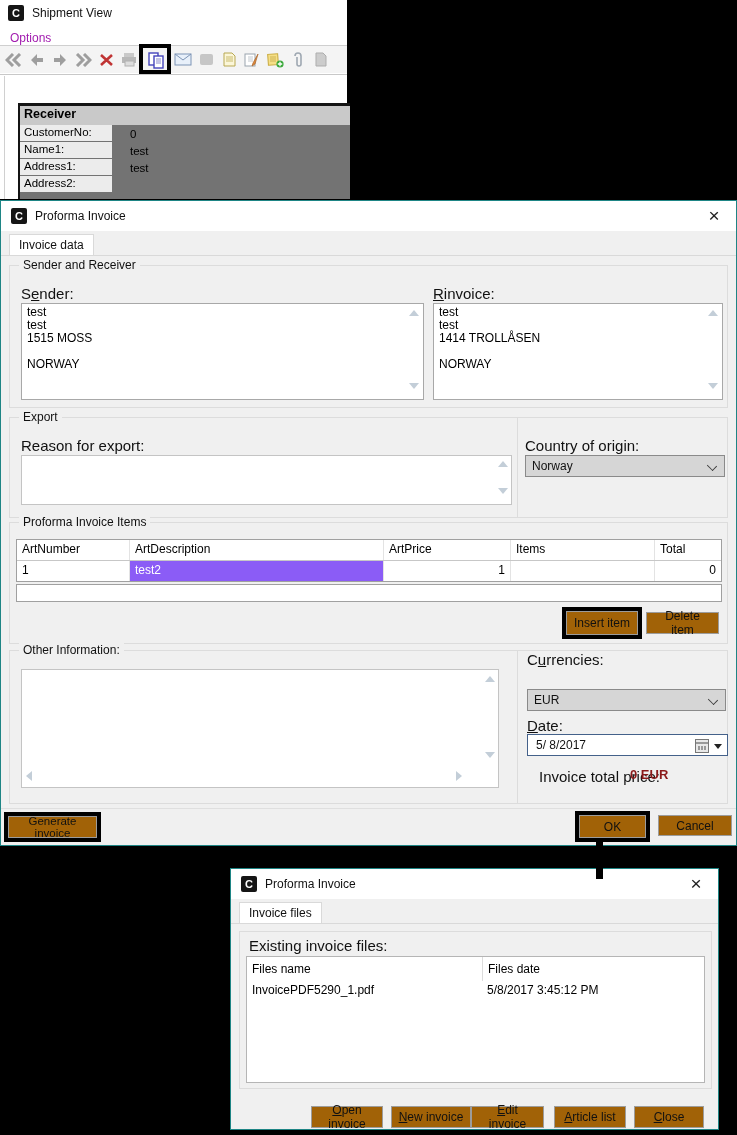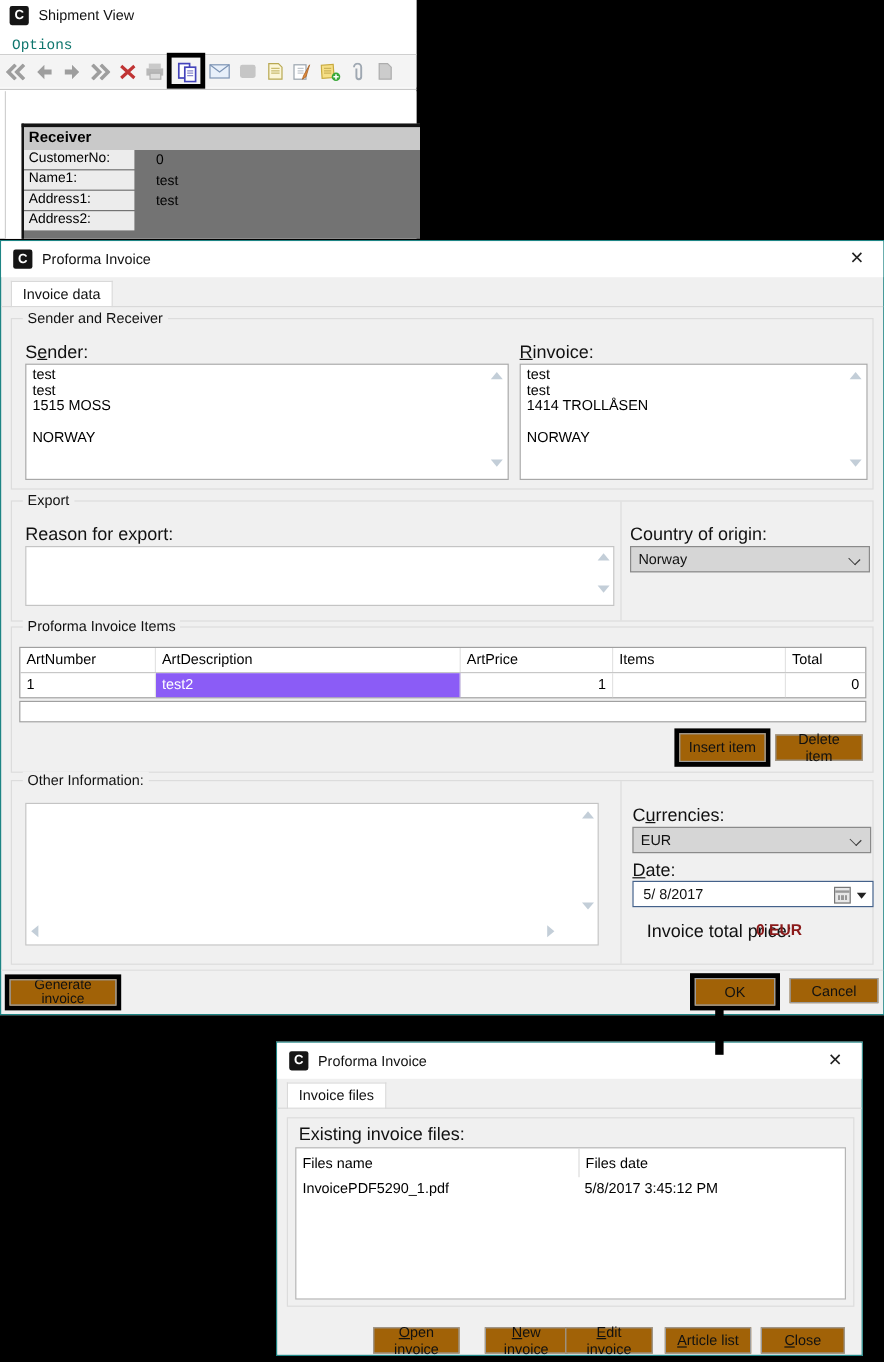--- a/index.html
+++ b/index.html
@@ -34,21 +34,21 @@
        font-size:12px;color:#111;cursor:default;}
   .annot{position:absolute;border:4px solid #000;background:transparent;}
   .grid{position:absolute;background:#fff;border:1px solid #a0a0a0;}
   .grid-header{display:flex;border-bottom:1px solid #c7c7c7;height:20px;}
   .grid-row{display:flex;height:20px;}
   .gcell{font-size:12px;padding:2px 5px 0 5px;border-right:1px solid #e3e3e3;overflow:hidden;white-space:nowrap;}
   .gcell.last{border-right:none;}
   .gcell.num{text-align:right;}
   .selcell{background:#8b5cf6;color:#fff;}
   .toolbar-icon{width:22px;height:20px;display:flex;align-items:center;justify-content:center;}
-  .menu-item{font-size:12px;color:#0f766e;padding:4px 8px;font-family:Liberation Mono, monospace;}
+  .menu-item{font-size:12px;color:#a21caf;padding:4px 8px;}
   .shiprow{display:flex;height:17px;align-items:center;}
   .shiplabel{width:88px;background:#ececec;height:15px;font-size:11.5px;padding:1px 0 0 4px;margin-bottom:1px;}
   .shipval{font-size:11.5px;padding-left:18px;}
   .datefield{position:absolute;background:#fff;border:1px solid #44618a;display:flex;align-items:center;
              padding-left:8px;font-size:12px;color:#111;}
   .calicon{position:absolute;right:18px;top:4px;width:12px;height:12px;border:1px solid #777;background:#e8e8e8;}
   .calicon:before{content:"";position:absolute;left:0;right:0;top:2px;height:2px;background:#999;}
   .calicon:after{content:"";position:absolute;left:2px;top:6px;width:8px;height:4px;
      background:repeating-linear-gradient(90deg,#999 0 2px,transparent 2px 3px);}
   .caldrop{position:absolute;right:5px;top:9px;width:0;height:0;border-left:4px solid transparent;
@@ -257,21 +257,21 @@
 
     <div class="groupbox" style="left:8px;top:449px;width:717px;height:152px;">
       <span class="legend">Other Information:</span>
       <div class="vline" style="left:507px;top:0;bottom:0;"></div>
     </div>
     <div class="textarea" style="left:20px;top:468px;width:455px;height:113px;border-color:#c4c4c4;"></div>
     <span class="sc-up" style="left:484px;top:475px;"></span>
     <span class="sc-dn" style="left:484px;top:551px;"></span>
     <span class="sc-lt" style="left:25px;top:570px;"></span>
     <span class="sc-rt" style="left:455px;top:570px;"></span>
-    <span class="fldlabel" style="left:526px;top:470px;">
+    <span class="fldlabel" style="left:526px;top:450px;">
       <span>C</span><span class="mn">u</span><span>rrencies:</span>
     </span>
     <div class="dropdown" style="left:526px;top:488px;width:191px;height:20px;">
       <span>EUR</span>
       <span class="chev"></span>
     </div>
     <span class="fldlabel" style="left:526px;top:516px;">
       <span></span><span class="mn">D</span><span>ate:</span>
     </span>
     <div class="datefield" style="left:526px;top:533px;width:191px;height:20px;">
@@ -313,21 +313,21 @@
         <div class="grid-row" style="height:20px;">
           <span class="gcell" style="width:225px;border-right:none;">InvoicePDF5290_1.pdf</span>
           <span class="gcell last">5/8/2017 3:45:12 PM</span>
         </div>
       </div>
     </div>
 
     <button class="btn" style="position:absolute;left:80px;top:237px;width:72px;height:22px;">
       <span><span></span><span class="mn">O</span><span>pen invoice</span></span>
     </button>
-    <button class="btn" style="position:absolute;left:160px;top:237px;width:69px;height:22px;margin-left:13px;">
+    <button class="btn" style="position:absolute;left:160px;top:237px;width:80px;height:22px;">
       <span><span></span><span class="mn">N</span><span>ew invoice</span></span>
     </button>
     <button class="btn" style="position:absolute;left:240px;top:237px;width:73px;height:22px;">
       <span><span></span><span class="mn">E</span><span>dit invoice</span></span>
     </button>
     <button class="btn" style="position:absolute;left:323px;top:237px;width:72px;height:22px;">
       <span><span></span><span class="mn">A</span><span>rticle list</span></span>
     </button>
     <button class="btn" style="position:absolute;left:403px;top:237px;width:70px;height:22px;">
       <span><span></span><span class="mn">C</span><span>lose</span></span>

